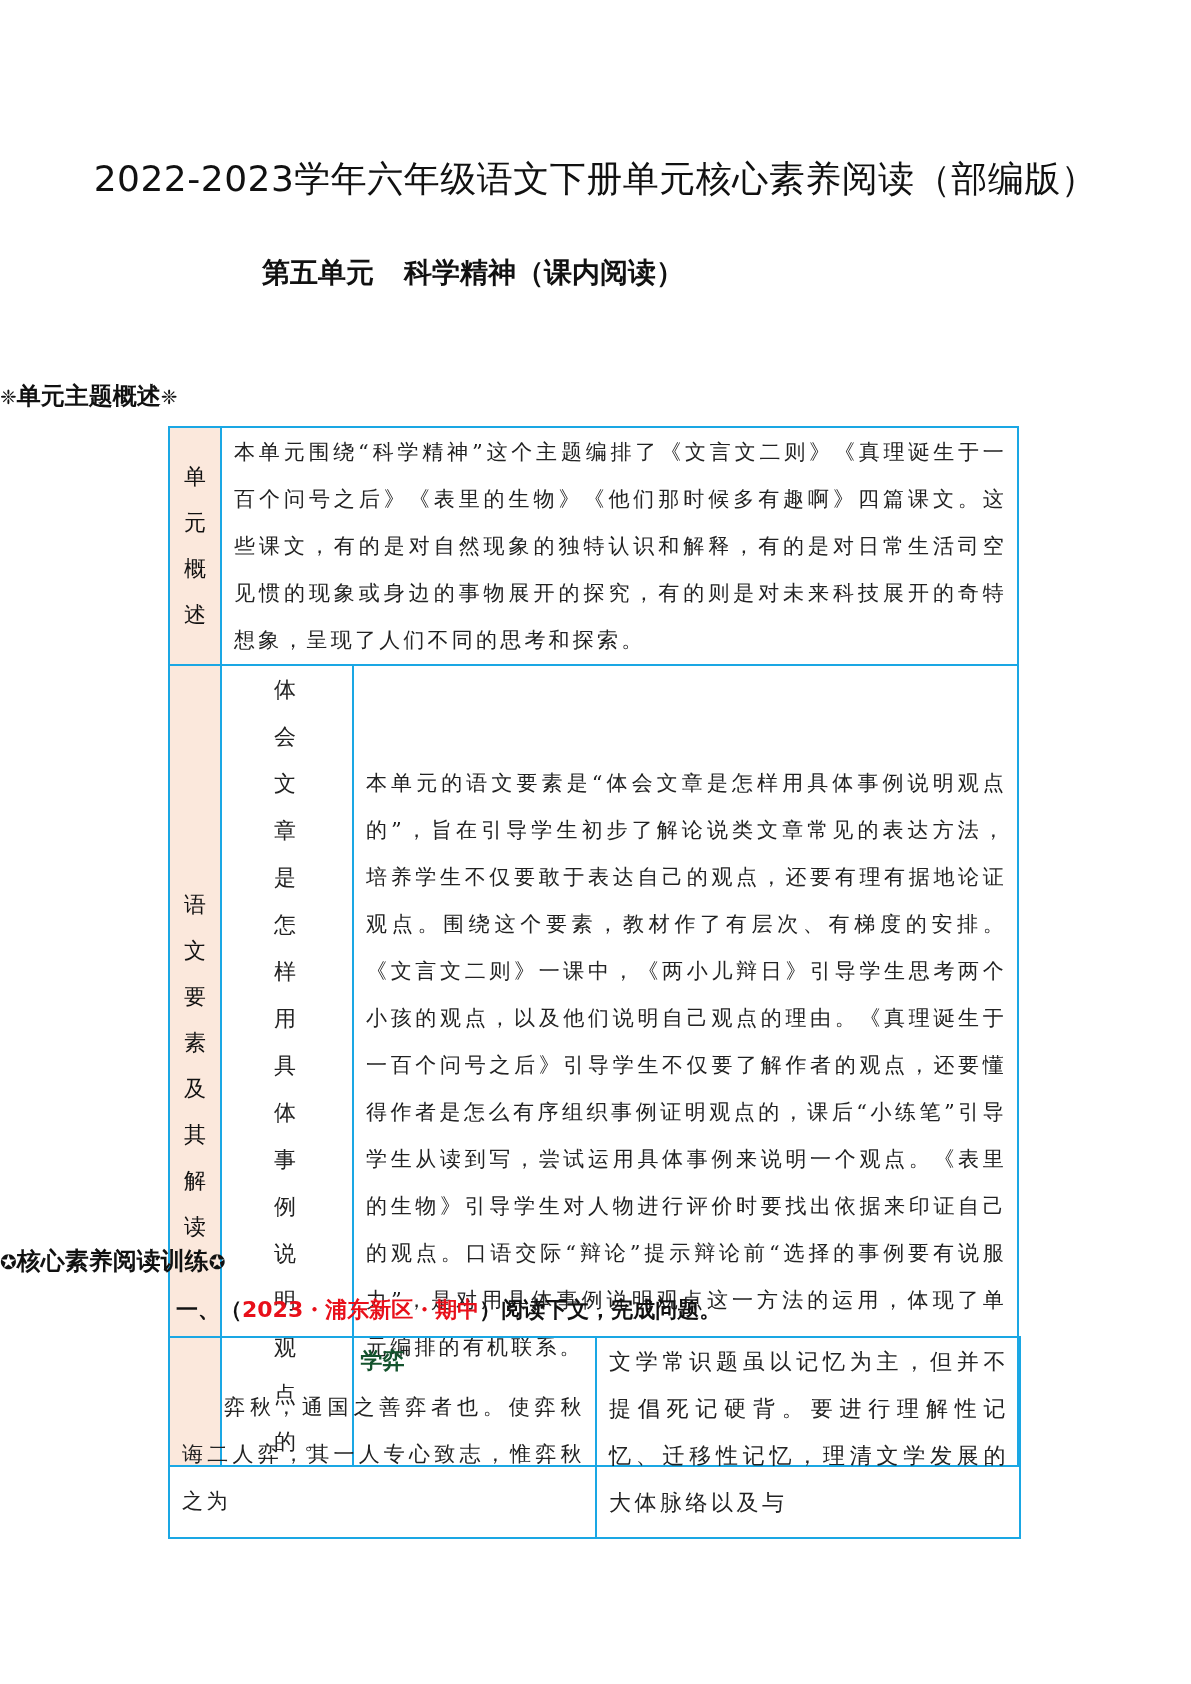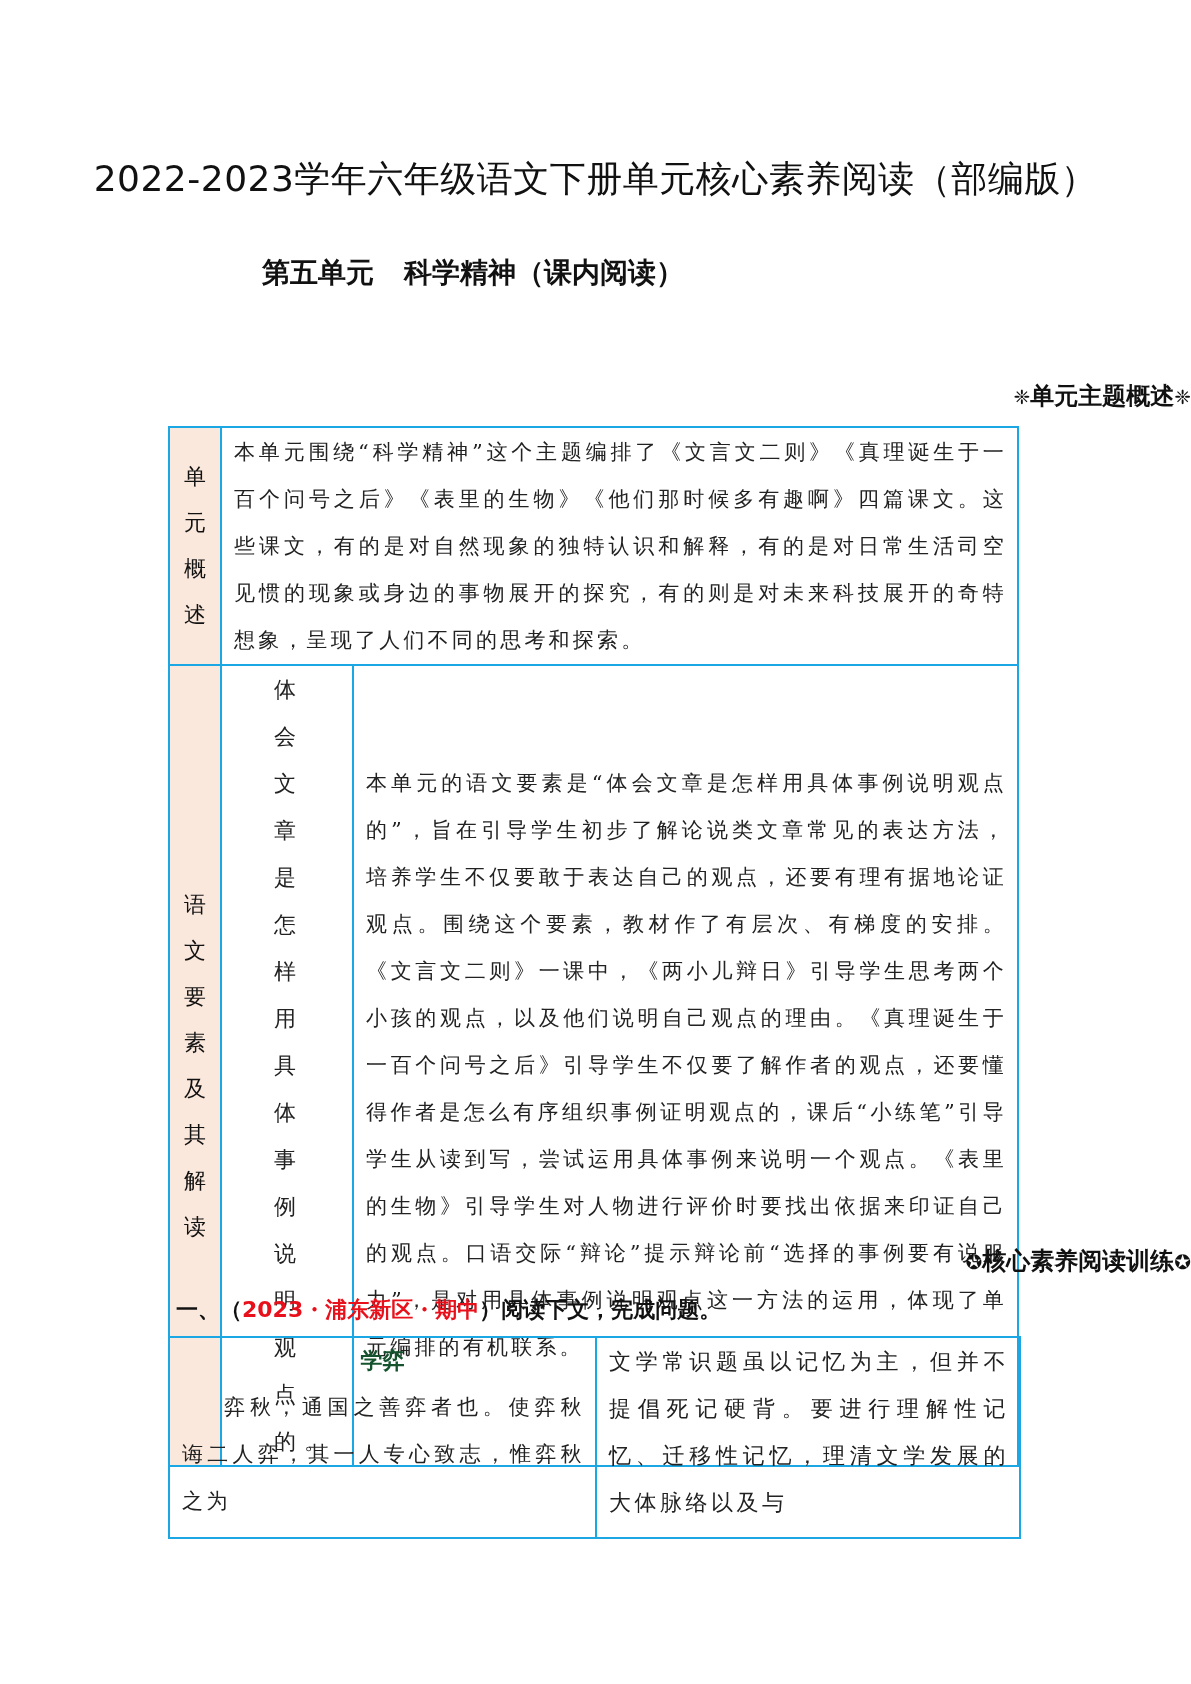--- a/index.html
+++ b/index.html
@@ -33,21 +33,21 @@
       text-align: center;
       font-size: 28px;
       font-weight: bold;
       color: #111;
     }
     .unit-title .gap { display: inline-block; width: 30px; }
     .section-heading {
       position: absolute;
       left: 0;
       width: 1191px;
-      text-align: right;
+      text-align: left;
       font-size: 24px;
       font-weight: bold;
       color: #111;
     }
     .section-heading .glyph { font-weight: normal; font-size: 20px; }
     #overview-heading { top: 380px; }
     #training-heading { top: 1245px; }
 
     table.grid {
       position: absolute;

